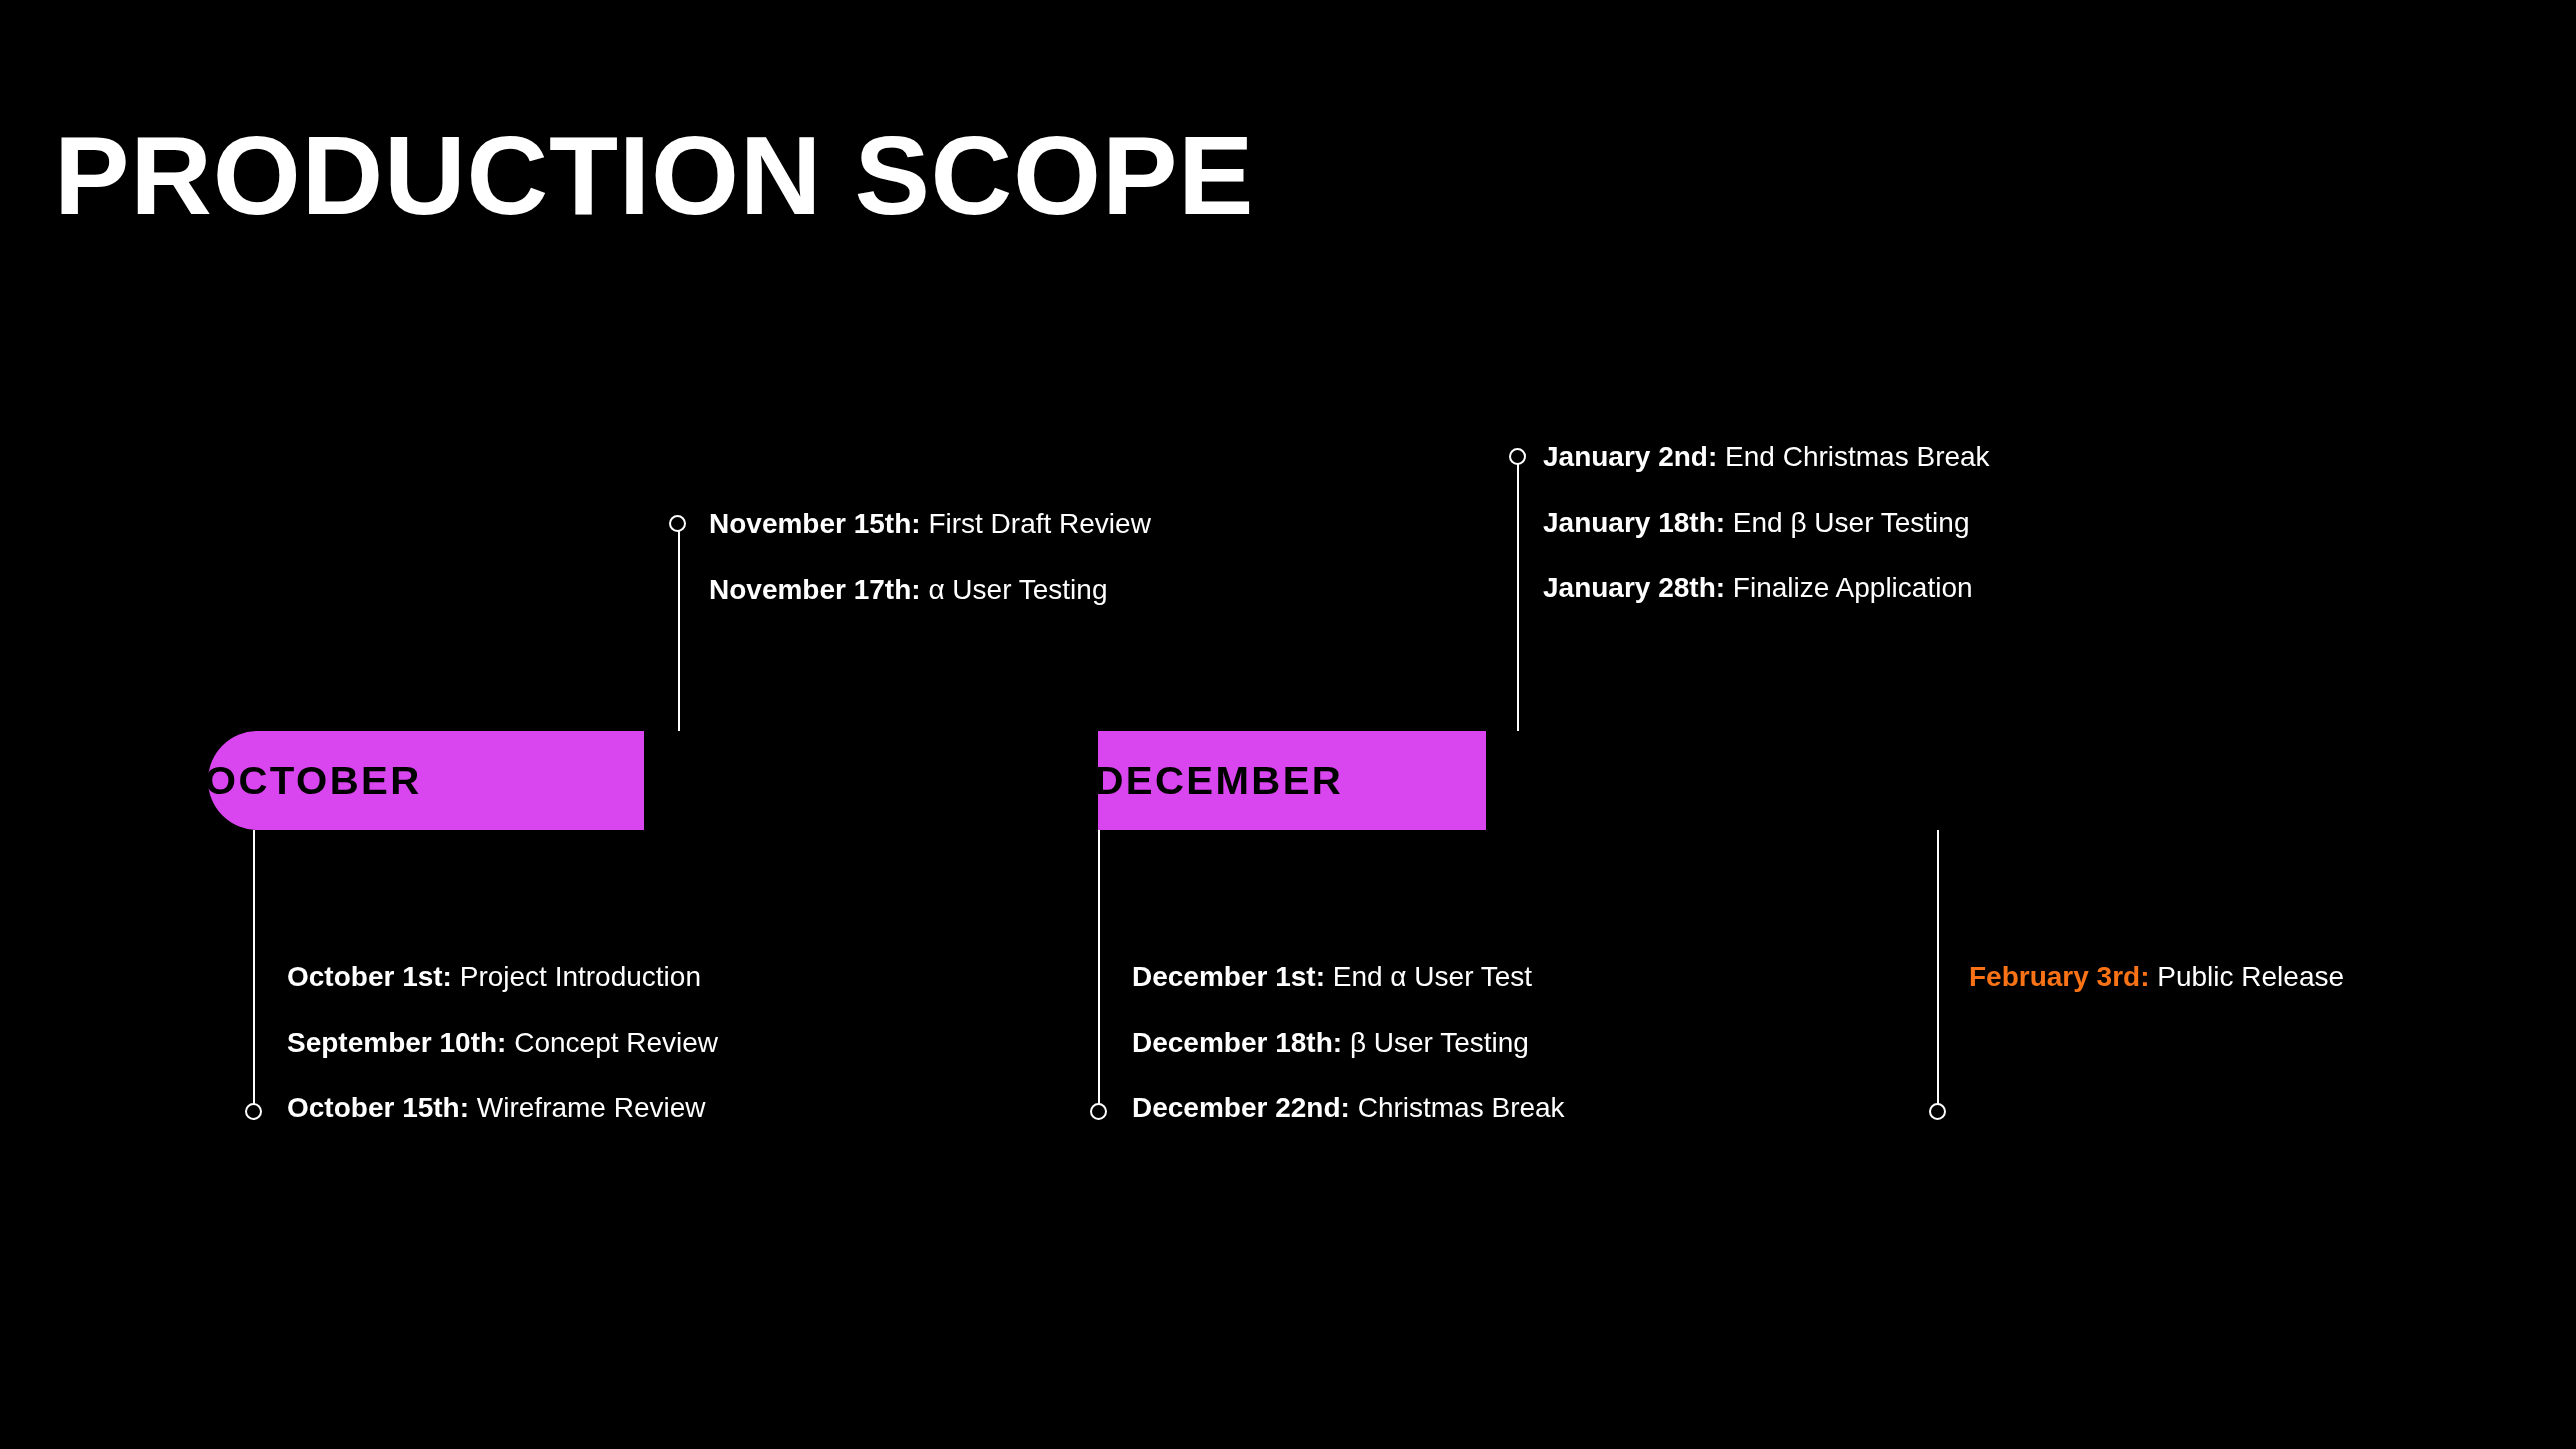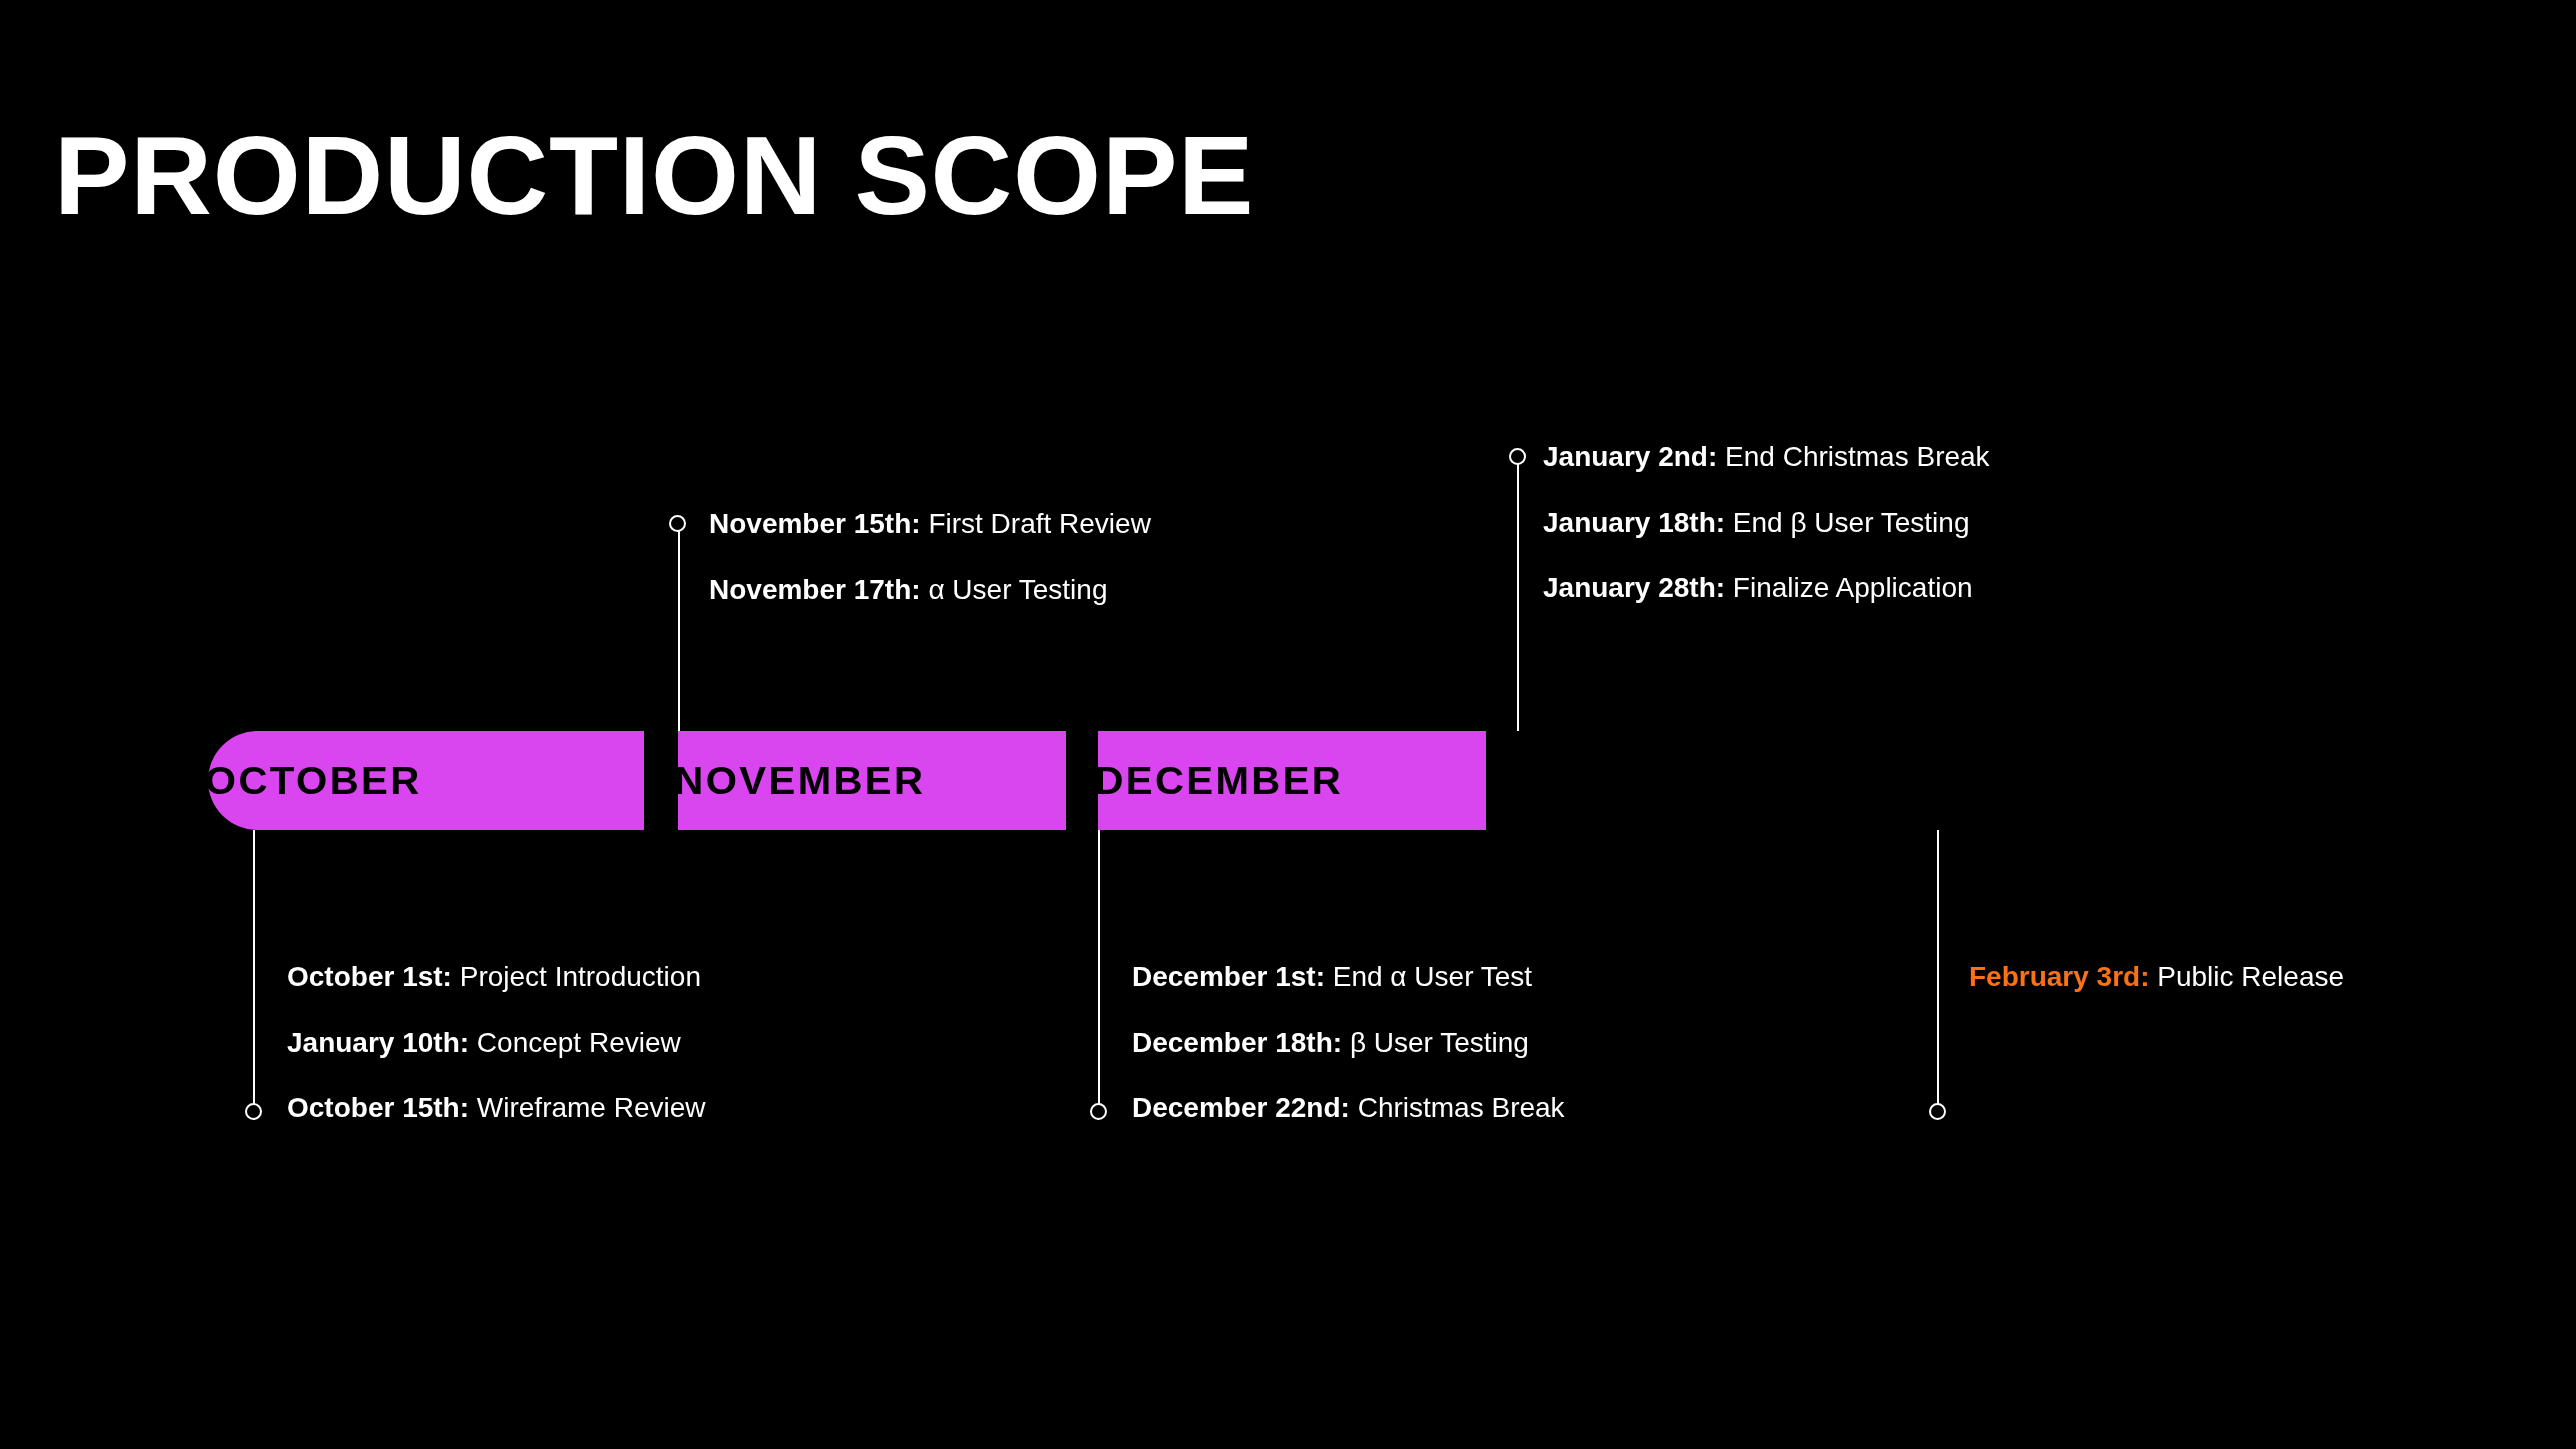--- a/index.html
+++ b/index.html
@@ -110,23 +110,20 @@
 <body>
 
 <div id="page-title">PRODUCTION SCOPE</div>
 
 <div id="timeline-bar">
 
   <div class="month-segment rounded-start" style="left:208px; width:436px;">
     <span class="month-label">OCTOBER</span>
   </div>
 
-  <div class="month-segment" style="left:678px; width:388px;">
-    <span class="month-label">NOVEMBER</span>
-  </div>
 
   <div class="month-segment" style="left:1098px; width:388px;">
     <span class="month-label">DECEMBER</span>
   </div>
 
 
 </div>
 
 <div class="connector-line" style="left:253px; top:830px; height:282px;"></div>
 <div class="marker-dot" style="left:245px; top:1103px;"></div>
@@ -168,21 +165,21 @@
     <span class="ann-desc">Finalize Application</span>
   </div>
 </div>
 
 <div class="annotation-group" style="left:287px; top:963px;">
   <div class="annotation-item">
     <span class="ann-date">October 1st:</span>
     <span class="ann-desc">Project Introduction</span>
   </div>
   <div class="annotation-item">
-    <span class="ann-date">January 10th:</span>
+    <span class="ann-date">September 10th:</span>
     <span class="ann-desc">Concept Review</span>
   </div>
   <div class="annotation-item">
     <span class="ann-date">October 15th:</span>
     <span class="ann-desc">Wireframe Review</span>
   </div>
 </div>
 
 <div class="annotation-group" style="left:1132px; top:963px;">
   <div class="annotation-item">

